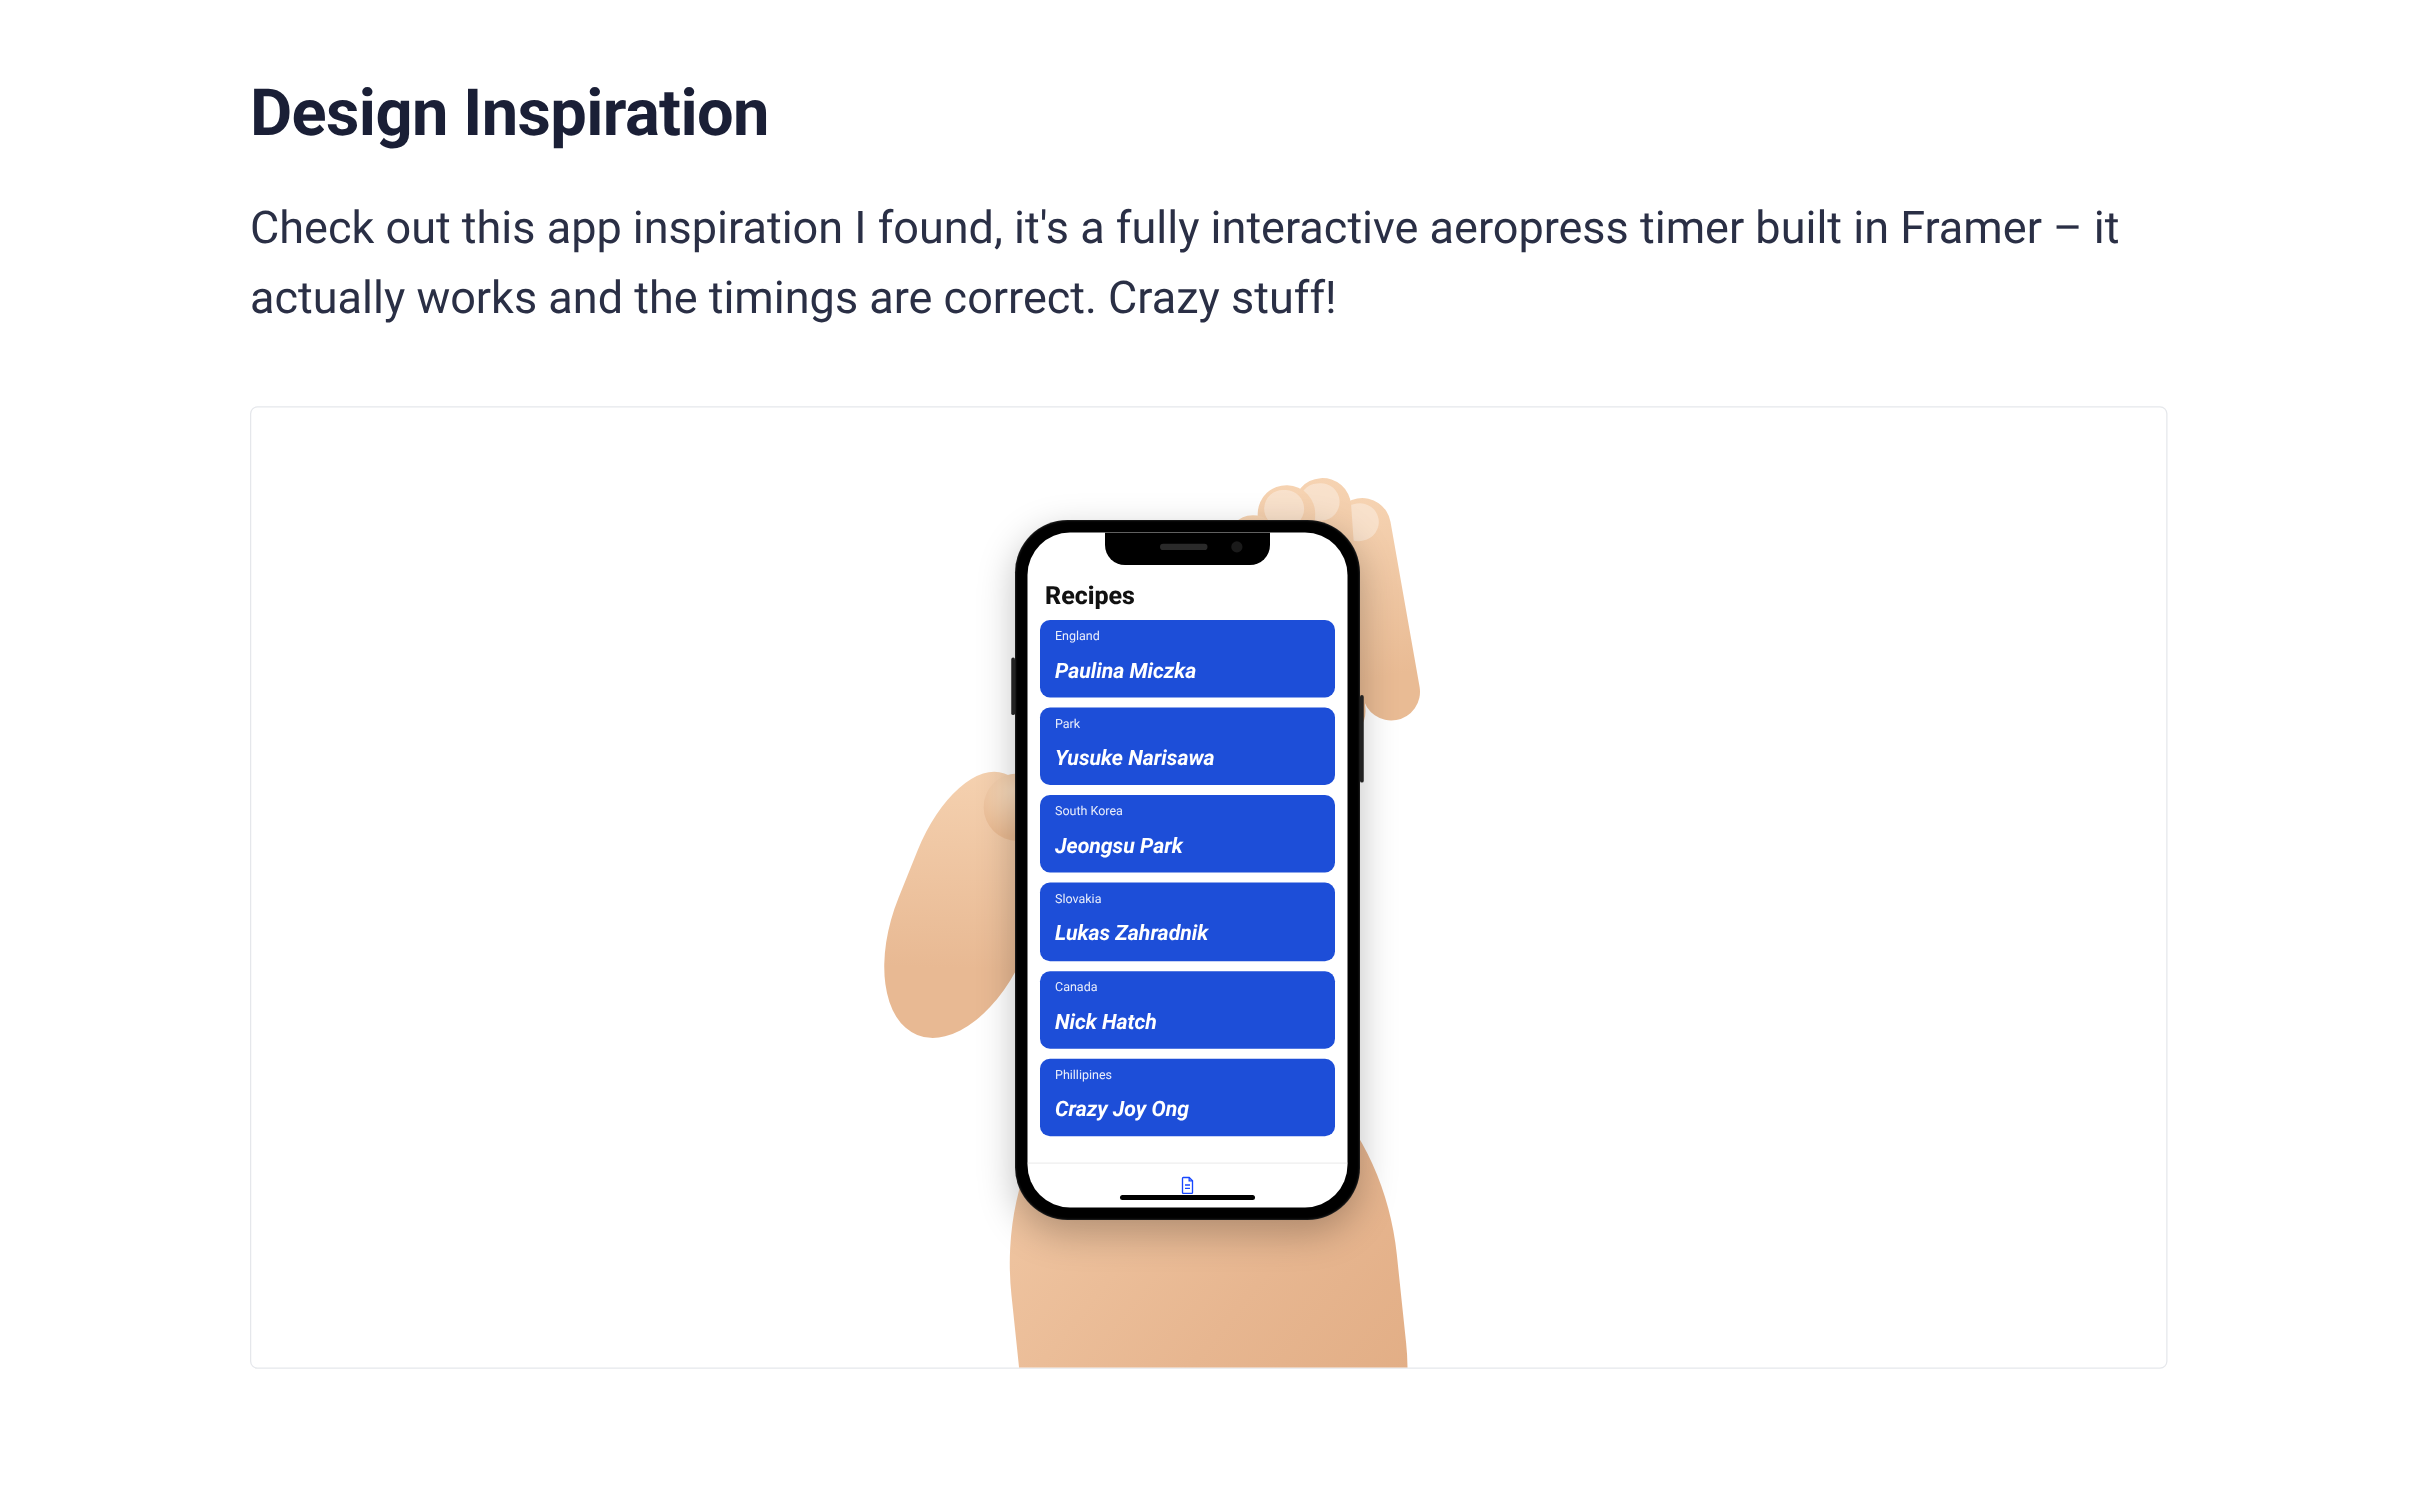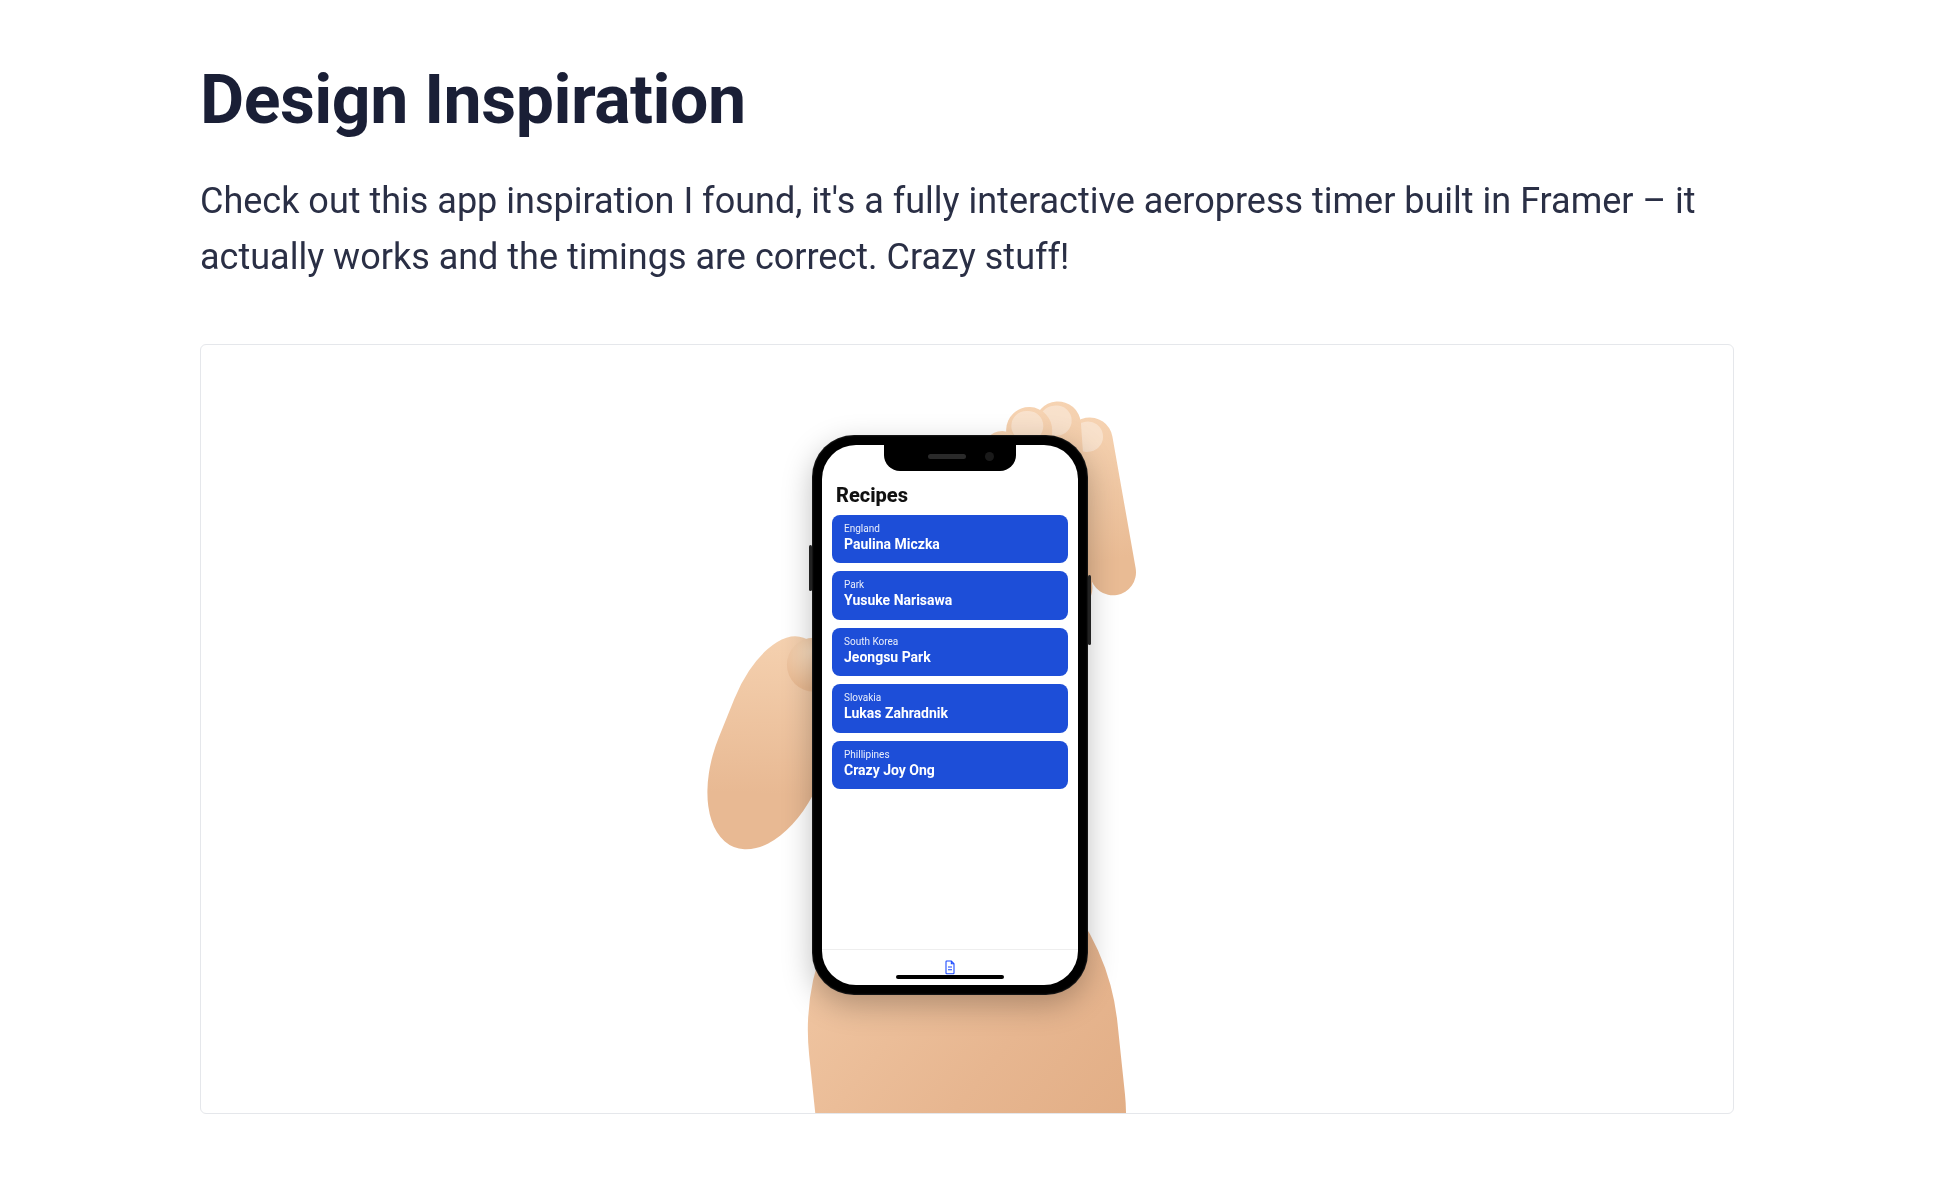--- a/index.html
+++ b/index.html
@@ -5,21 +5,21 @@
     * { margin: 0; padding: 0; box-sizing: border-box; }
     body {
       font-family: -apple-system, BlinkMacSystemFont, "Segoe UI", Roboto, Helvetica, Arial, sans-serif;
       background: #fff;
       width: 1934px;
       height: 1194px;
       padding: 60px 200px;
       color: #1a1f36;
     }
     .page-title {
-      font-size: 68px;
+      font-size: 52px;
       font-weight: 700;
       color: #1a1f36;
       margin-bottom: 34px;
       letter-spacing: -0.5px;
     }
     .page-desc {
       font-size: 36px;
       line-height: 1.55;
       color: #2a2f45;
       margin-bottom: 58px;
@@ -121,21 +121,21 @@
     .app-title { font-size: 20px; font-weight: 800; color: #111; padding: 4px 14px 8px; }
     .recipe-list { flex: 1; overflow: hidden; padding: 0 10px; }
     .recipe-card {
       background: #1d4ed8;
       color: #fff;
       border-radius: 8px;
       padding: 8px 12px 10px;
       margin-bottom: 8px;
     }
     .recipe-country { font-size: 10px; opacity: .9; line-height: 1.1; }
-    .recipe-name { font-size: 14px; font-weight: 700; line-height: 1.25; margin-top: 2px; }
+    .recipe-name { font-size: 17px; font-weight: 700; line-height: 1.25; margin-top: 12px; font-style: italic; }
     .tab-bar { height: 36px; display: flex; align-items: center; justify-content: center; border-top: 1px solid #eee; }
     .tab-icon svg { width: 16px; height: 16px; display: block; }
     .tab-icon svg path, .tab-icon svg rect { stroke: #1747ff; stroke-width: 1.6; fill: none; }
   </style>
 </head>
 <body>
 
 <h1 class="page-title">Design Inspiration</h1>
 <p class="page-desc">Check out this app inspiration I found, it's a fully interactive aeropress timer built in Framer – it actually works and the timings are correct. Crazy stuff!</p>
 
@@ -168,20 +168,24 @@
                 <div class="recipe-country">Park</div>
                 <div class="recipe-name">Yusuke Narisawa</div>
               </div>
               <div class="recipe-card">
                 <div class="recipe-country">South Korea</div>
                 <div class="recipe-name">Jeongsu Park</div>
               </div>
               <div class="recipe-card">
                 <div class="recipe-country">Slovakia</div>
                 <div class="recipe-name">Lukas Zahradnik</div>
+              </div>
+              <div class="recipe-card">
+                <div class="recipe-country">Canada</div>
+                <div class="recipe-name">Nick Hatch</div>
               </div>
               <div class="recipe-card">
                 <div class="recipe-country">Phillipines</div>
                 <div class="recipe-name">Crazy Joy Ong</div>
               </div>
             </div>
           <div class="tab-bar">
             <span class="tab-icon">
               <svg viewBox="0 0 24 24">
                   <path d="M7 3h7l4 4v14a1 1 0 0 1-1 1H7a1 1 0 0 1-1-1V4a1 1 0 0 1 1-1z"></path>

